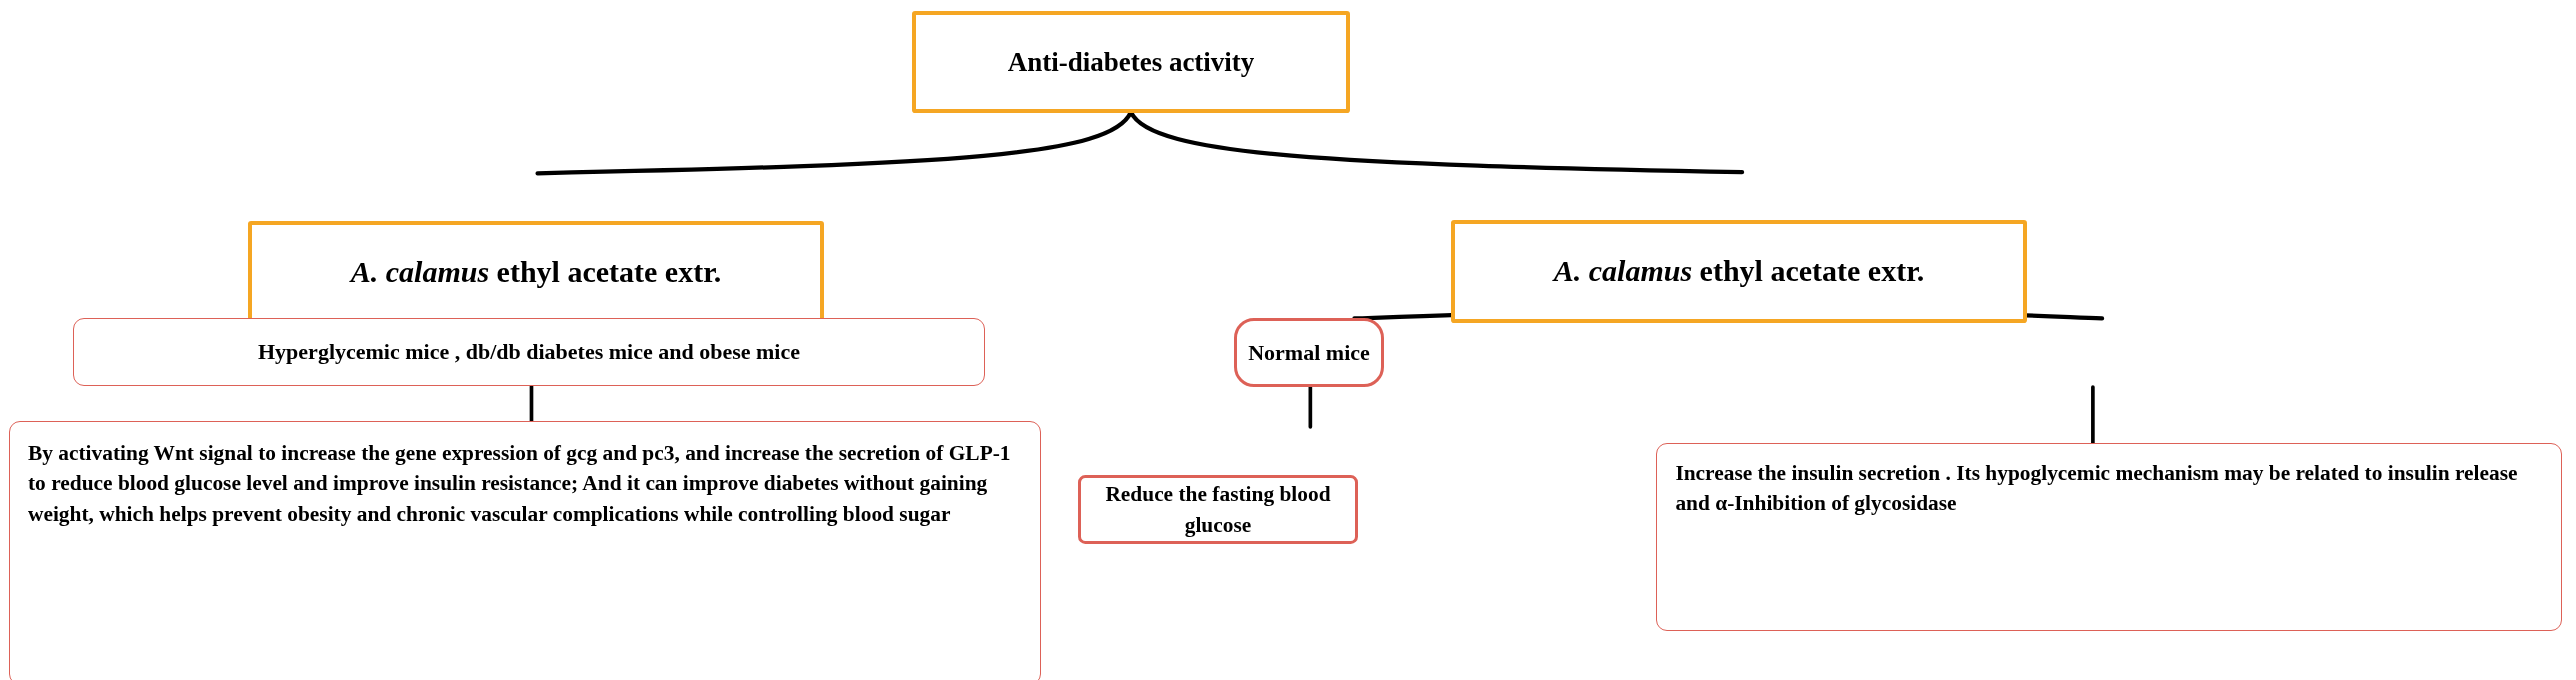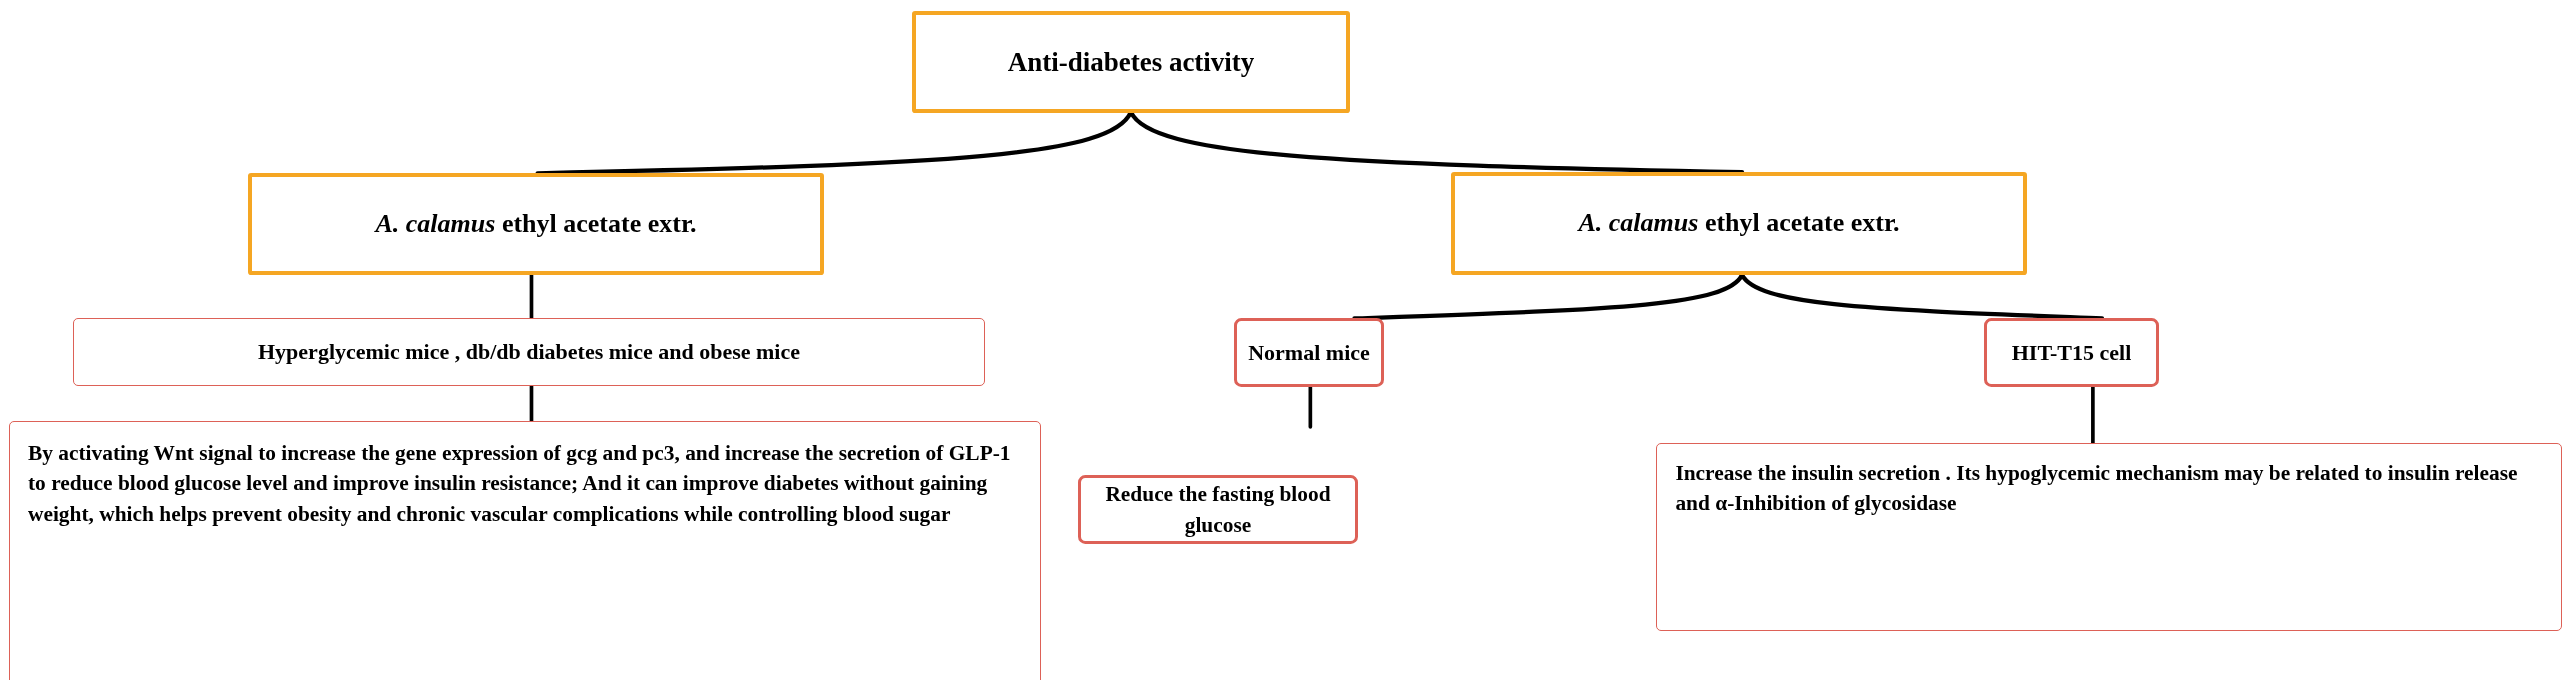--- a/index.html
+++ b/index.html
@@ -39,31 +39,31 @@
     border-radius: 3.1px;
     justify-content: center;
     text-align: center;
   }
   .node.red-thick {
     border: 3.1px solid #dd6157;
     border-radius: 7.3px;
   }
   .node.red-thin {
     border: 1.8px solid #dd6157;
-    border-radius: 5px;
+    border-radius: 11px;
   }
   .node .txt {
     display: block;
     width: 100%;
   }
   .center .txt { text-align: center; }
   .left .txt { text-align: left; }
   .sp-name { font-style: italic; }
   .t-title  { font-size: 27px; }
-  .t-branch { font-size: 26px; }
+  .t-branch { font-size: 30px; margin-top: 48px; }
   .t-model  { font-size: 22px; }
   .t-body   { font-size: 21.4px; }
 </style>
 </head>
 <body>
 
 <div id="canvas">
 
   <svg class="edges" viewBox="0 0 4207 1112" width="2576" height="681" xmlns="http://www.w3.org/2000/svg">
 
@@ -101,30 +101,27 @@
   </div>
 
   <div class="node red-thin center t-model" style="left:73px; top:318px; width:912px; height:68px; padding:0 13.5px;">
     <span class="txt">Hyperglycemic mice , db/db diabetes mice and obese mice</span>
   </div>
 
   <div class="node red-thin left t-body" style="left:8.6px; top:421px; width:1032px; height:264px; padding:16px 18.4px; align-items:flex-start;">
     <span class="txt">By activating Wnt signal to increase the gene expression of gcg and pc3, and increase the secretion of GLP-1 to reduce blood glucose level and improve insulin resistance; And it can improve diabetes without gaining weight,  which helps prevent obesity and chronic vascular complications while controlling blood sugar</span>
   </div>
 
-  <div class="node red-thick center t-model" style="left:1234px; top:318px; width:150px; height:69px;">
+  <div class="node red-thick center t-model" style="left:1234px; top:318px; width:150px; height:69px;border-radius:20px;">
     <span class="txt">Normal mice</span>
   </div>
 
   <div class="node red-thick center t-body" style="left:1078px; top:427px; width:280px; height:69px; padding:0 12.2px;margin-top:48px;">
     <span class="txt">Reduce the fasting blood glucose</span>
   </div>
 
-  <div class="node red-thick center t-model" style="left:1984px; top:318px; width:175px; height:69px;">
-    <span class="txt">HIT-T15 cell</span>
-  </div>
 
   <div class="node red-thin left t-body" style="left:1656px; top:443px; width:906px; height:188px; padding:13.5px 18.4px; align-items:flex-start;">
     <span class="txt">Increase the insulin secretion . Its hypoglycemic mechanism may be related to insulin release and α-Inhibition of glycosidase</span>
   </div>
 
 </div>
 
 
 </body></html>

